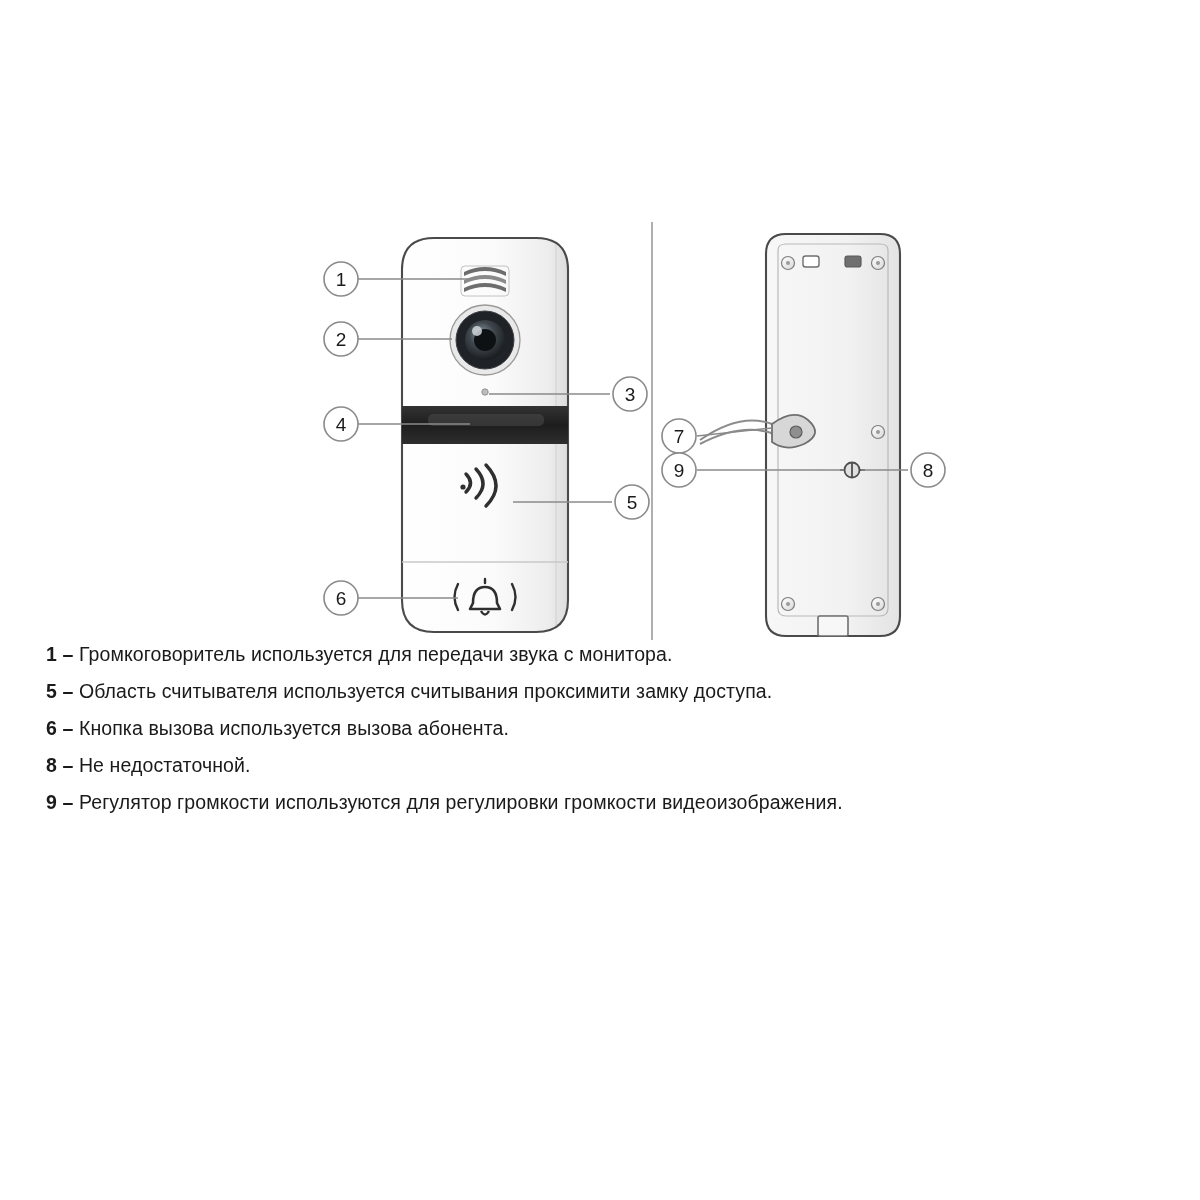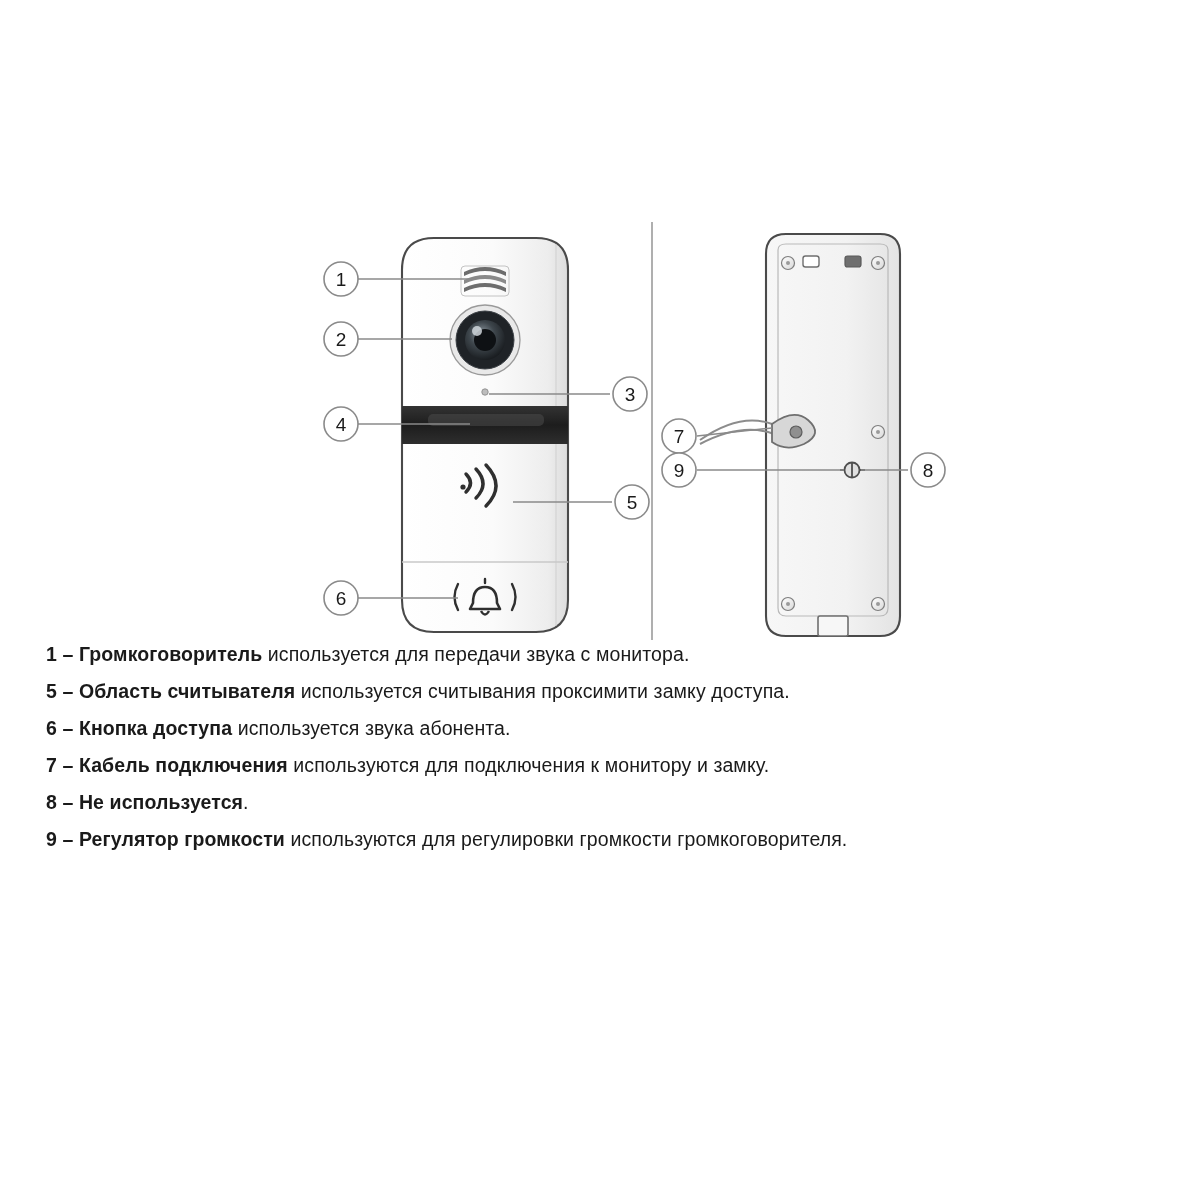--- a/index.html
+++ b/index.html
@@ -42,21 +42,21 @@
   .legend-row {
     font-size: 19.5px;
     line-height: 37px;
     white-space: nowrap;
     letter-spacing: 0.1px;
   }
   .legend-row .num {
     font-weight: bold;
   }
   .legend-row .term {
-    font-weight: bold;
+    font-weight: normal;
   }
   .legend-row .rest {
     font-weight: normal;
     margin-top: 8px;
   }
 </style>
 </head>
 <body>
 
 <div class="page">
@@ -241,30 +241,27 @@
     </div>
 
 
 
 
     <div class="legend-row">
       <span class="num">5 – </span><span class="term">Область считывателя</span><span class="rest"> используется считывания проксимити замку доступа.</span>
     </div>
 
     <div class="legend-row">
-      <span class="num">6 – </span><span class="term">Кнопка доступа</span><span class="rest"> используется звука абонента.</span>
-    </div>
-
-    <div class="legend-row">
-      <span class="num">7 – </span><span class="term">Кабель подключения</span><span class="rest"> используются для подключения к монитору и замку.</span>
-    </div>
-
-    <div class="legend-row">
-      <span class="num">8 – </span><span class="term">Не используется</span><span class="rest">.</span>
-    </div>
-
-    <div class="legend-row">
-      <span class="num">9 – </span><span class="term">Регулятор громкости</span><span class="rest"> используются для регулировки громкости громкоговорителя.</span>
+      <span class="num">6 – </span><span class="term">Кнопка вызова</span><span class="rest"> используется вызова абонента.</span>
+    </div>
+
+
+    <div class="legend-row">
+      <span class="num">8 – </span><span class="term">Не недостаточной</span><span class="rest">.</span>
+    </div>
+
+    <div class="legend-row">
+      <span class="num">9 – </span><span class="term">Регулятор громкости</span><span class="rest"> используются для регулировки громкости видеоизображения.</span>
     </div>
 
   </div>
 
 </div>
 
 </body></html>

